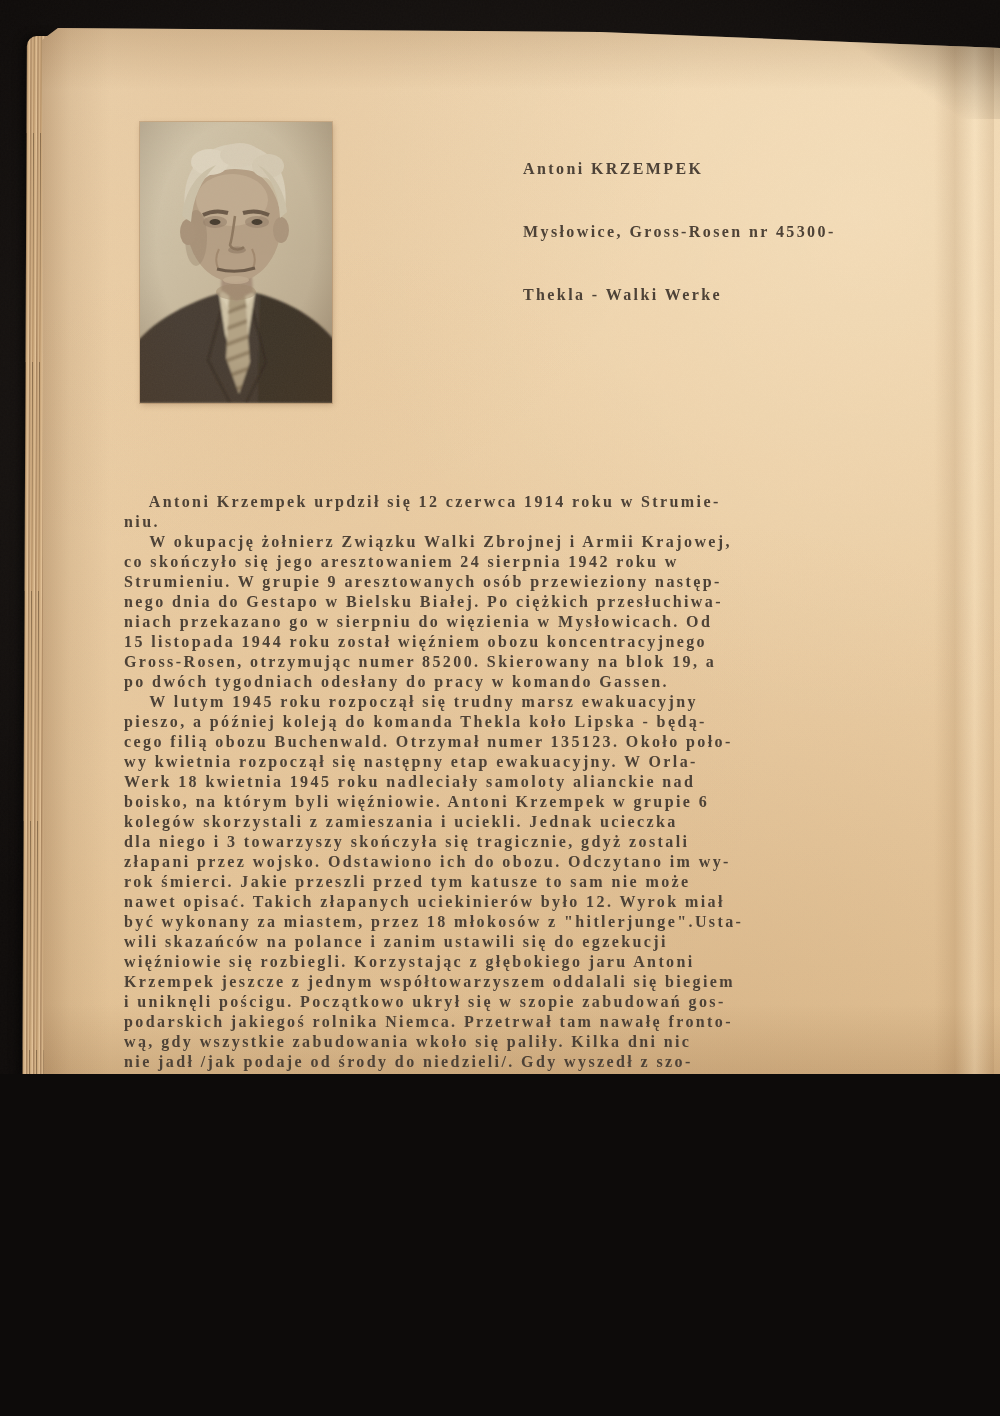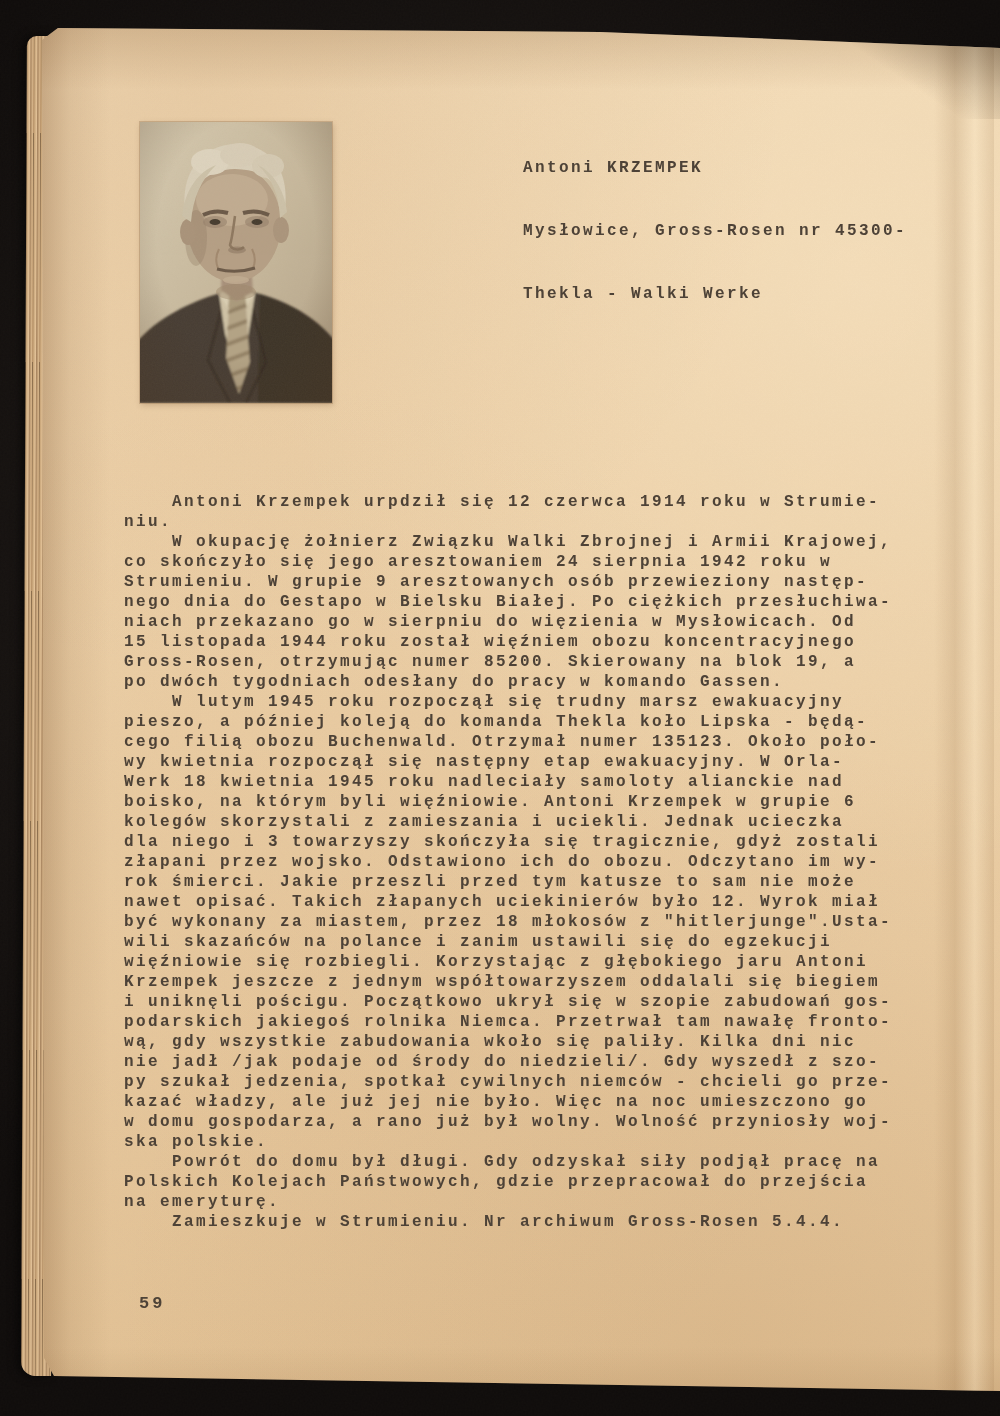--- a/index.html
+++ b/index.html
@@ -1,19 +1,19 @@
 <!DOCTYPE html>
 <html><head>
 <meta charset="utf-8">
 <style>
   html,body{margin:0;padding:0;background:#0d0b0a;}
   .canvas{
-    position:relative;width:1000px;height:1416px;overflow:hidden;
+    position:relative;width:1000px;height:1074px;overflow:hidden;
     background:#14110f;
-    font-family:Liberation Mono, monospace;
+    font-family:Liberation Serif, serif;
   }
   .backdrop{
     position:absolute;inset:0;
     background:
       radial-gradient(ellipse 70% 55% at 48% 42%, #221d1a 0%, #181412 55%, #0f0c0b 100%);
   }
   .grain{position:absolute;inset:0;pointer-events:none;}
   
   .page-stack{
     position:absolute;left:24px;top:36px;width:30px;height:1340px;

